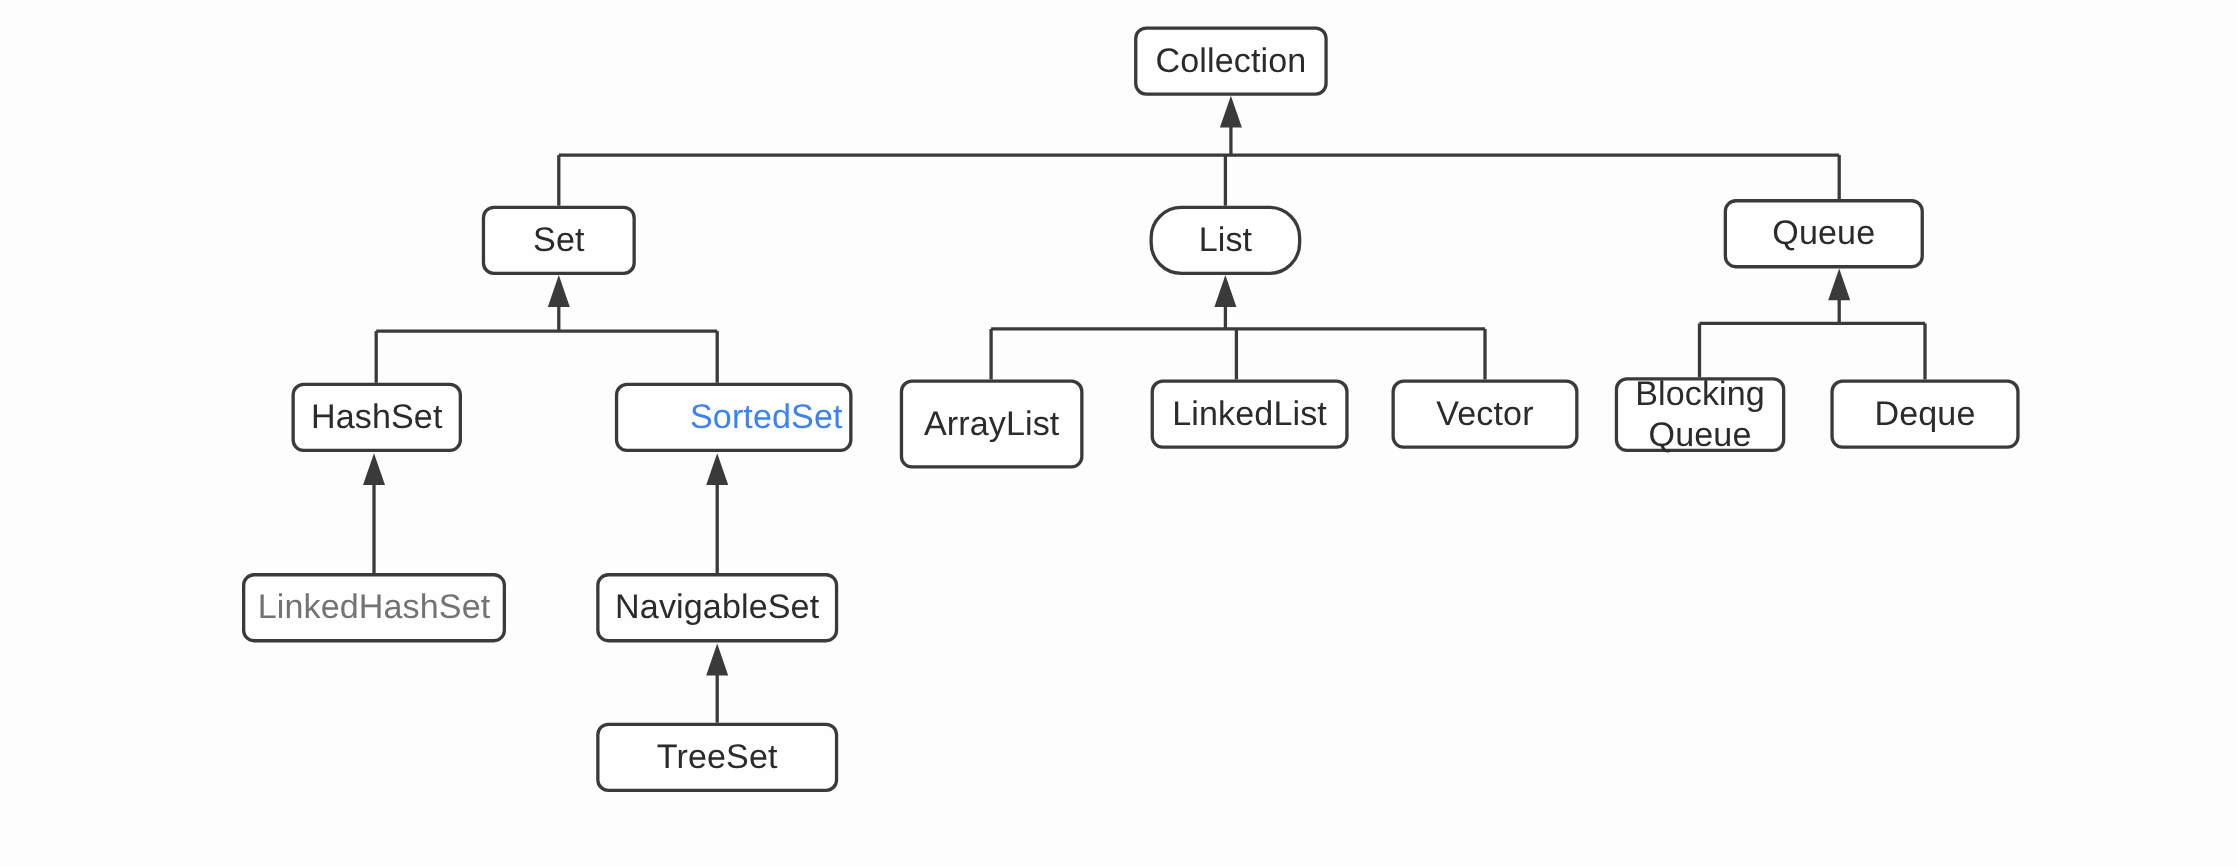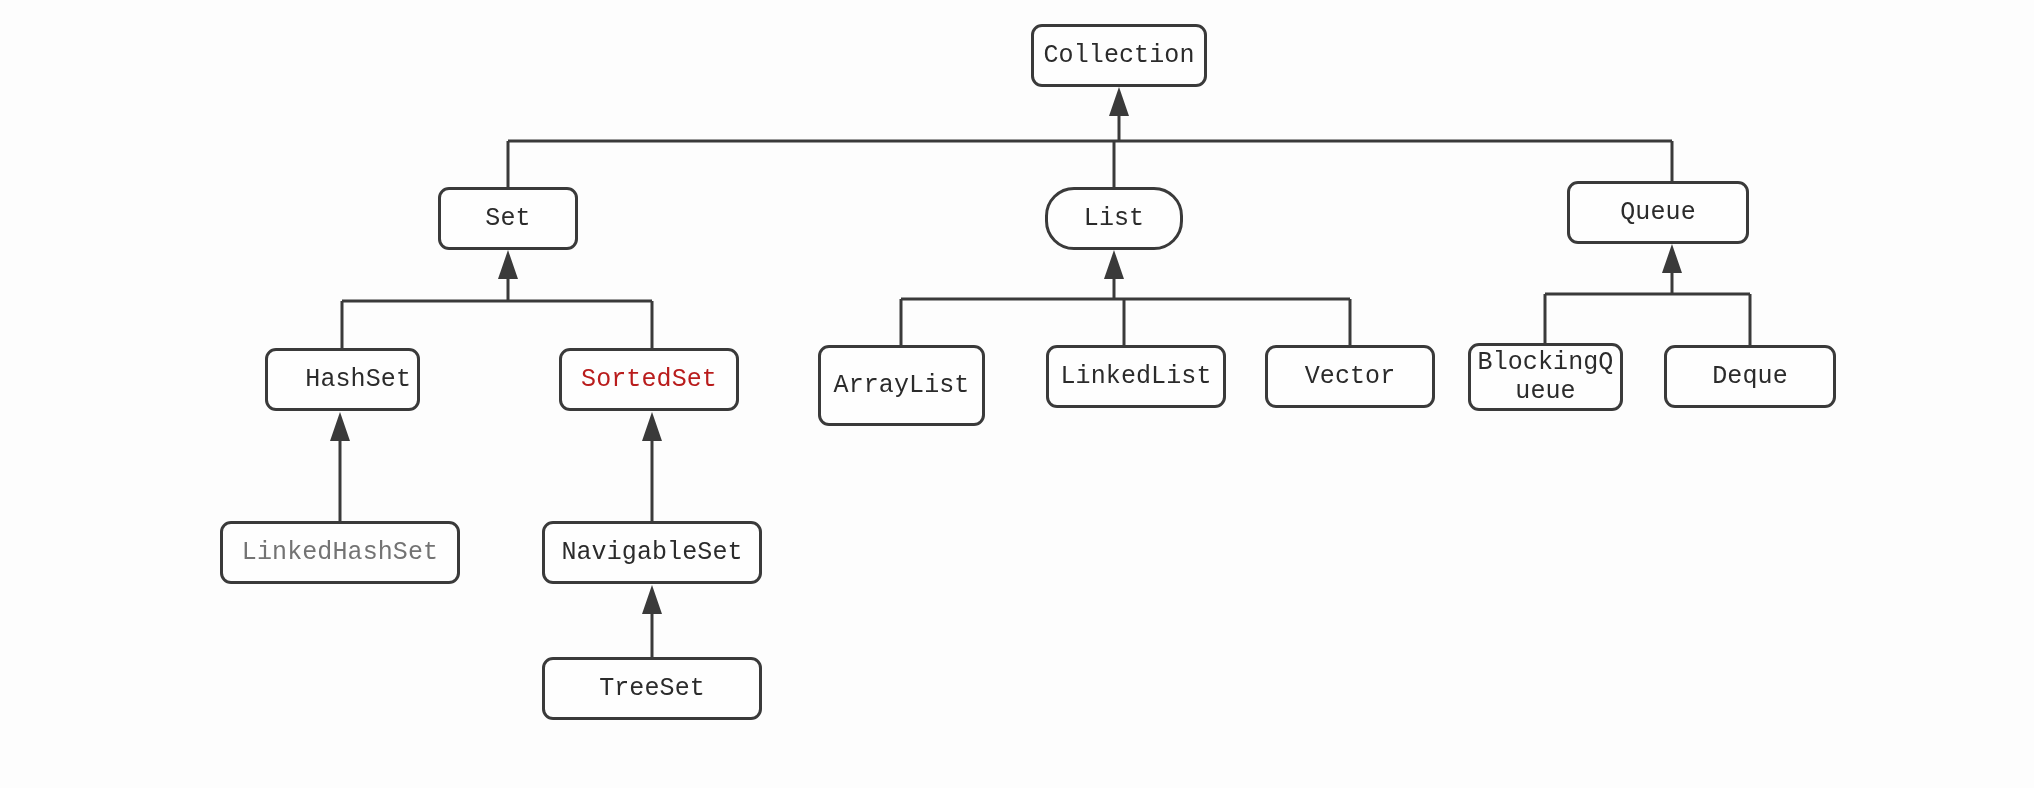--- a/index.html
+++ b/index.html
@@ -28,28 +28,27 @@
     position: absolute;
     box-sizing: border-box;
     background: #fefefe;
     border: 3px solid #3a3a3a;
     border-radius: 11px;
     display: flex;
     align-items: center;
     justify-content: center;
     text-align: center;
     color: #2b2b2b;
-    font-size: 25px;
+    font-size: 31px;
     line-height: 1.18;
     font-weight: 400;
     letter-spacing: 0.1px;
     padding: 2px 6px;
     white-space: normal;
     word-break: break-all;
-    font-family: Liberation Mono, monospace;
   }
   .node-label {
     display: block;
     width: 100%;
   }
 </style>
 </head>
 <body>
 
 <div id="diagram" style="background: rgb(253, 253, 253);">
@@ -113,24 +112,24 @@
   </div>
   <div class="node" style="left: 438px; top: 187px; width: 140px; height: 63px; background: rgb(254, 254, 254); border-color: rgb(58, 58, 58); color: rgb(43, 43, 43);">
     <span class="node-label">Set</span>
   </div>
   <div class="node" style="left: 1045px; top: 187px; width: 138px; height: 63px; background: rgb(254, 254, 254); border-color: rgb(58, 58, 58); color: rgb(43, 43, 43); border-radius: 29px;">
     <span class="node-label">List</span>
   </div>
   <div class="node" style="left: 1567px; top: 181px; width: 182px; height: 63px; background: rgb(254, 254, 254); border-color: rgb(58, 58, 58); color: rgb(43, 43, 43);">
     <span class="node-label">Queue</span>
   </div>
-  <div class="node" style="left: 265px; top: 348px; width: 155px; height: 63px; background: rgb(254, 254, 254); border-color: rgb(58, 58, 58); color: rgb(43, 43, 43); text-align: right;">
+  <div class="node" style="left: 265px; top: 348px; width: 155px; height: 63px; background: rgb(254, 254, 254); border-color: rgb(58, 58, 58); color: rgb(43, 43, 43);">
     <span class="node-label">HashSet</span>
   </div>
-  <div class="node" style="left: 559px; top: 348px; width: 180px; height: 63px; background: rgb(254, 254, 254); border-color: rgb(58, 58, 58); color: #b91c1c;">
+  <div class="node" style="left: 559px; top: 348px; width: 216px; height: 63px; background: rgb(254, 254, 254); border-color: rgb(58, 58, 58); color: #3b82f6; text-align: right;">
     <span class="node-label">SortedSet</span>
   </div>
   <div class="node" style="left: 818px; top: 345px; width: 167px; height: 81px; background: rgb(254, 254, 254); border-color: rgb(58, 58, 58); color: rgb(43, 43, 43);">
     <span class="node-label">ArrayList</span>
   </div>
   <div class="node" style="left: 1034px; top: 345px; width: 180px; height: 63px; background: rgb(254, 254, 254); border-color: rgb(58, 58, 58); color: rgb(43, 43, 43); margin-left: 12px;">
     <span class="node-label">LinkedList</span>
   </div>
   <div class="node" style="left: 1265px; top: 345px; width: 170px; height: 63px; background: rgb(254, 254, 254); border-color: rgb(58, 58, 58); color: rgb(43, 43, 43);">
     <span class="node-label">Vector</span>

